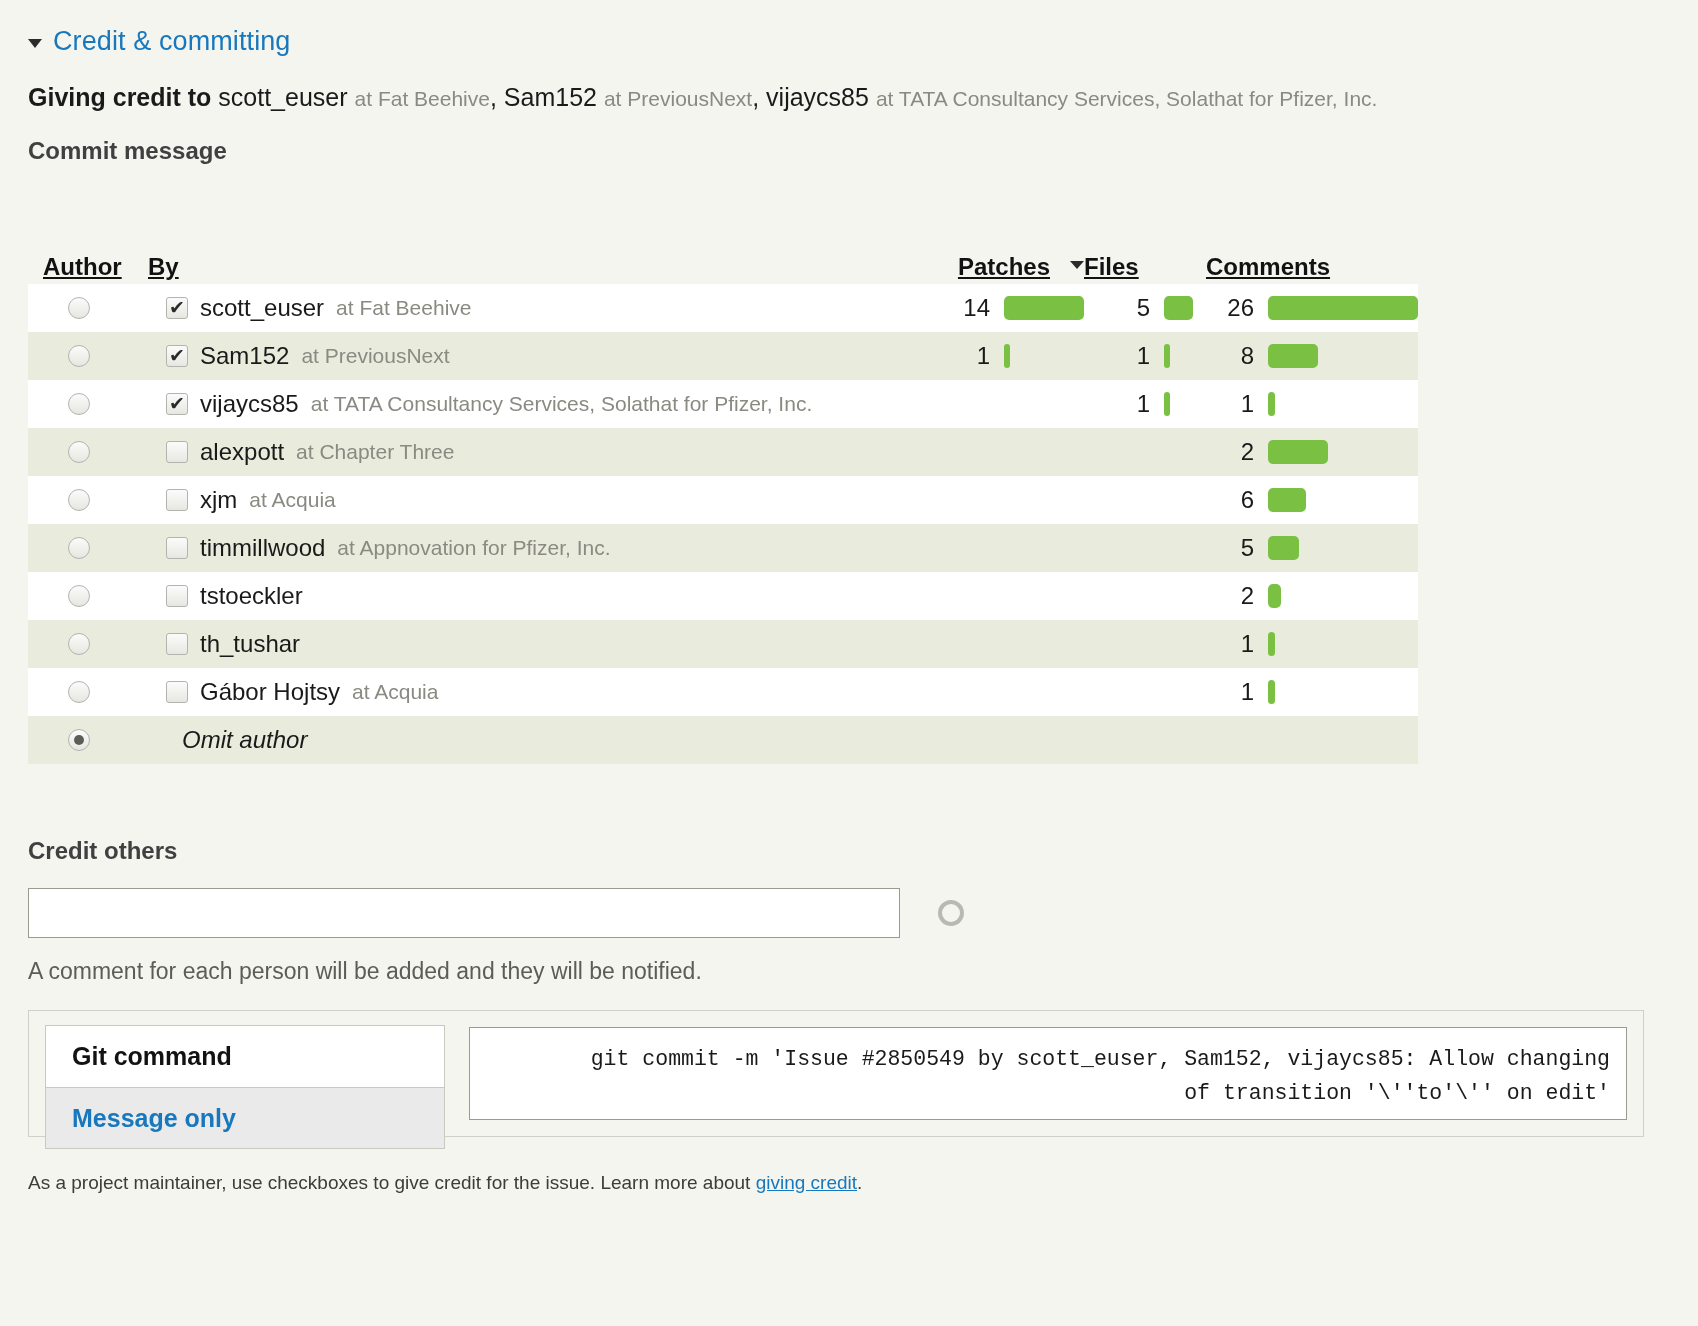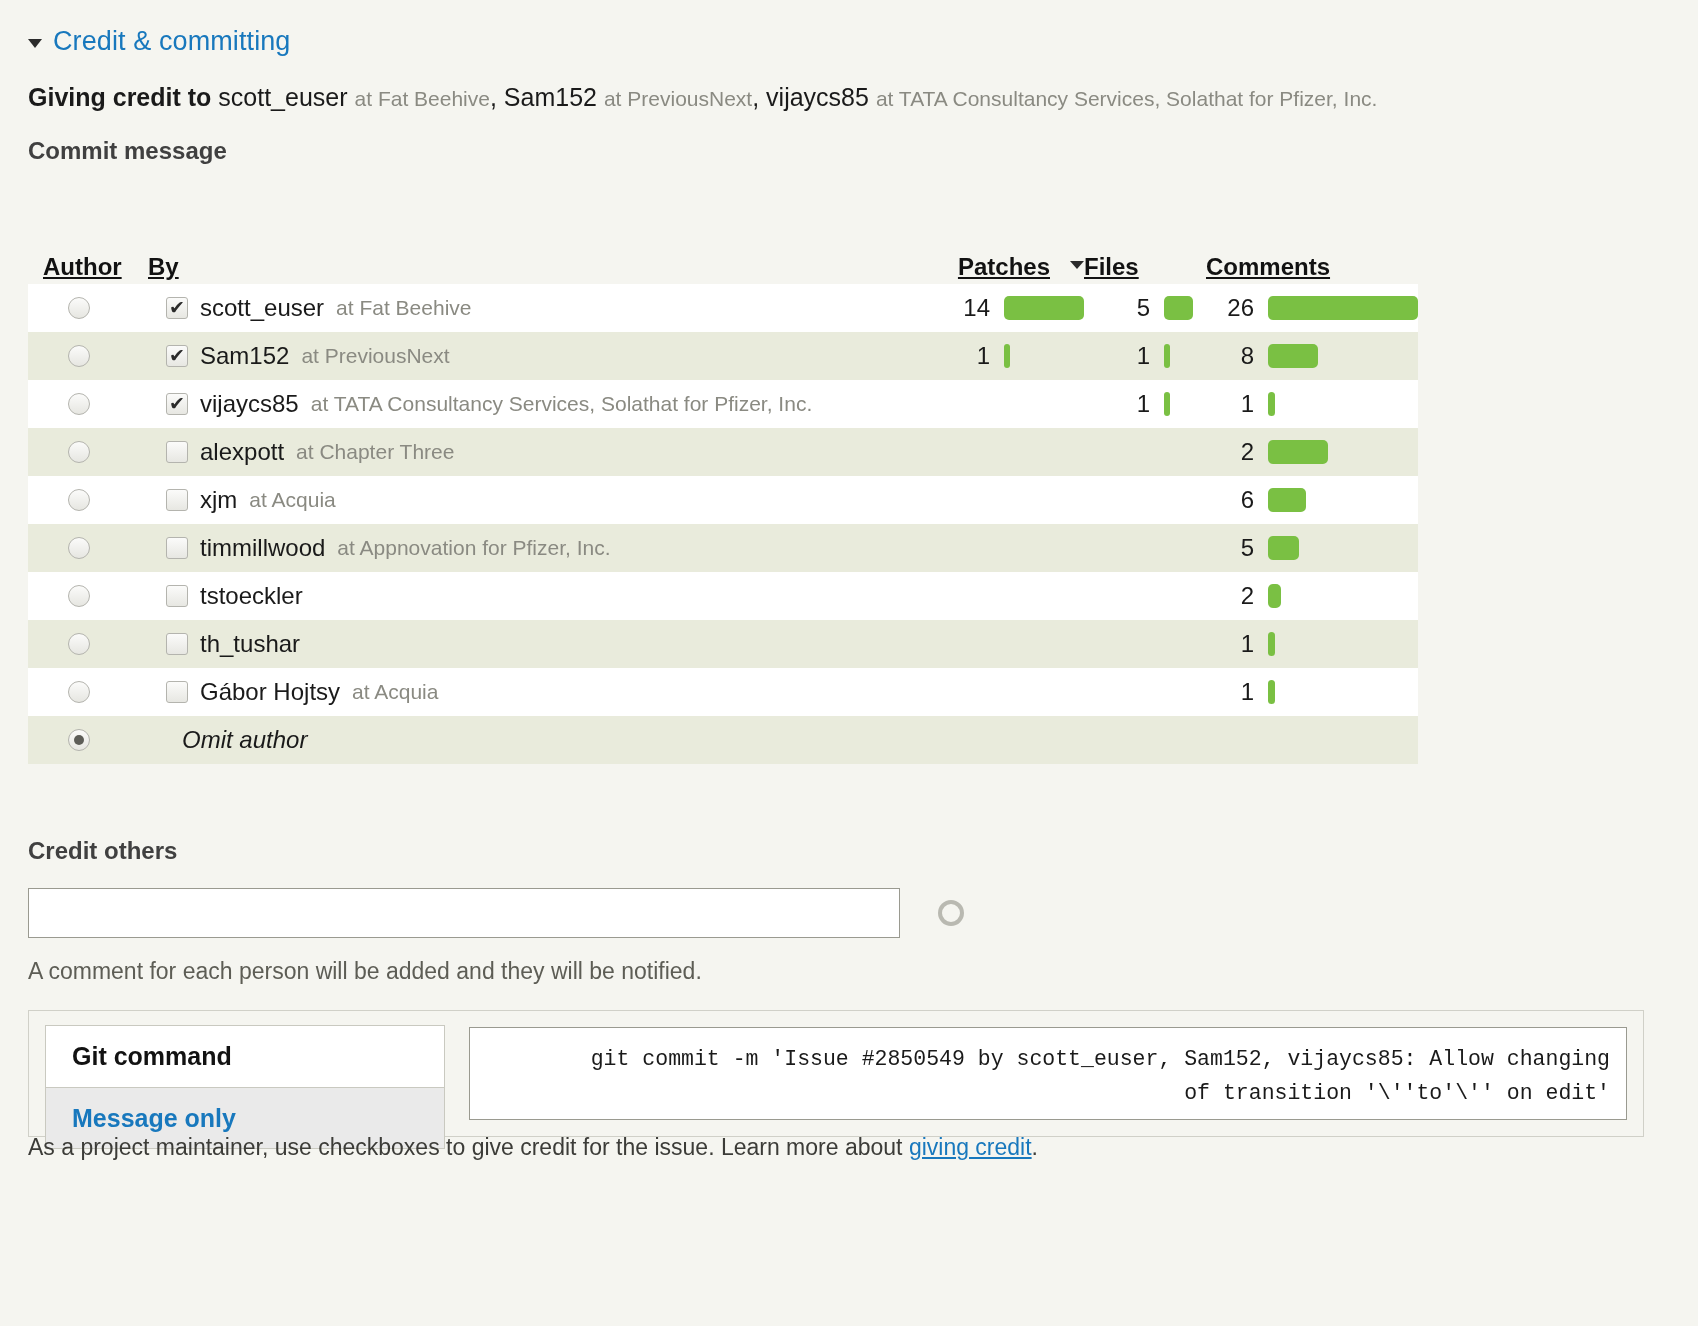--- a/index.html
+++ b/index.html
@@ -279,22 +279,22 @@
     overflow: hidden;
     white-space: pre-wrap;
     position: relative;
     text-align: right;
   }
 
   
   .footer-note {
     position: absolute;
     left: 28px;
-    top: 1134px;
-    font-size: 23px;
+    top: 1172px;
+    font-size: 19px;
     color: #3c3c38;
   }
   .footer-note a { color: #1878bd; text-decoration: underline; }
 </style>
 </head>
 <body>
 
 <div class="page">
 
   <div class="section-title">

